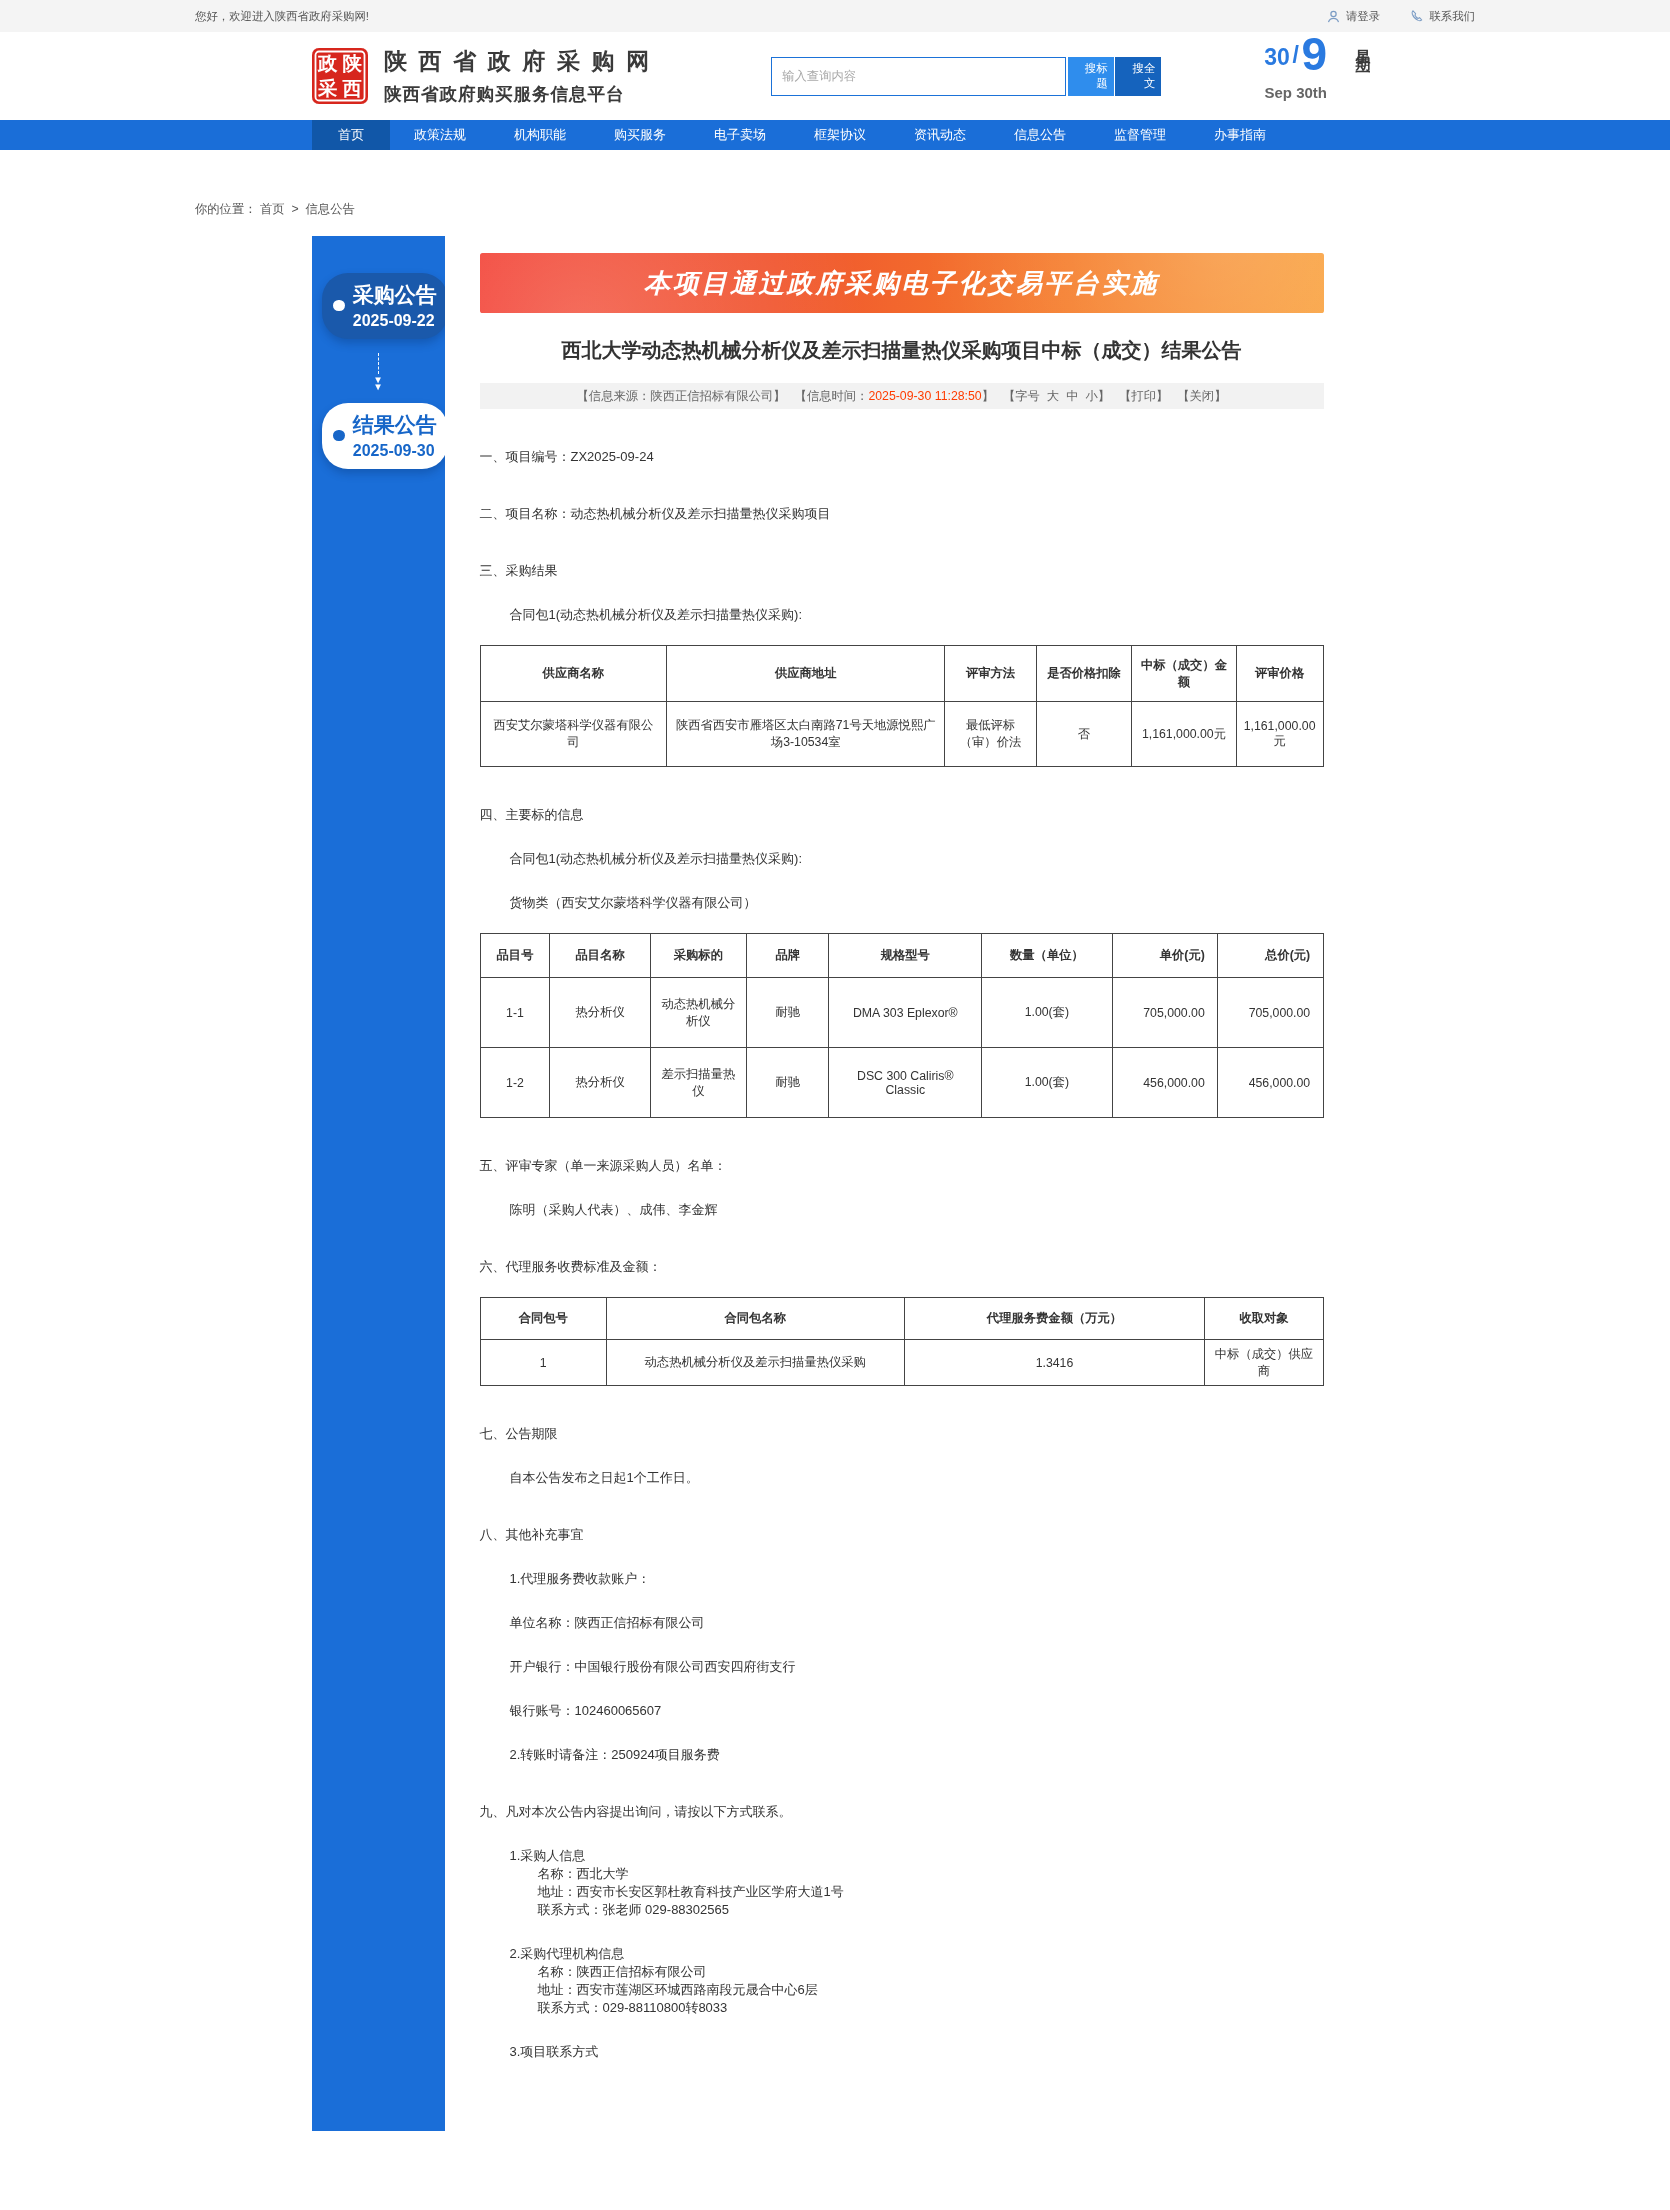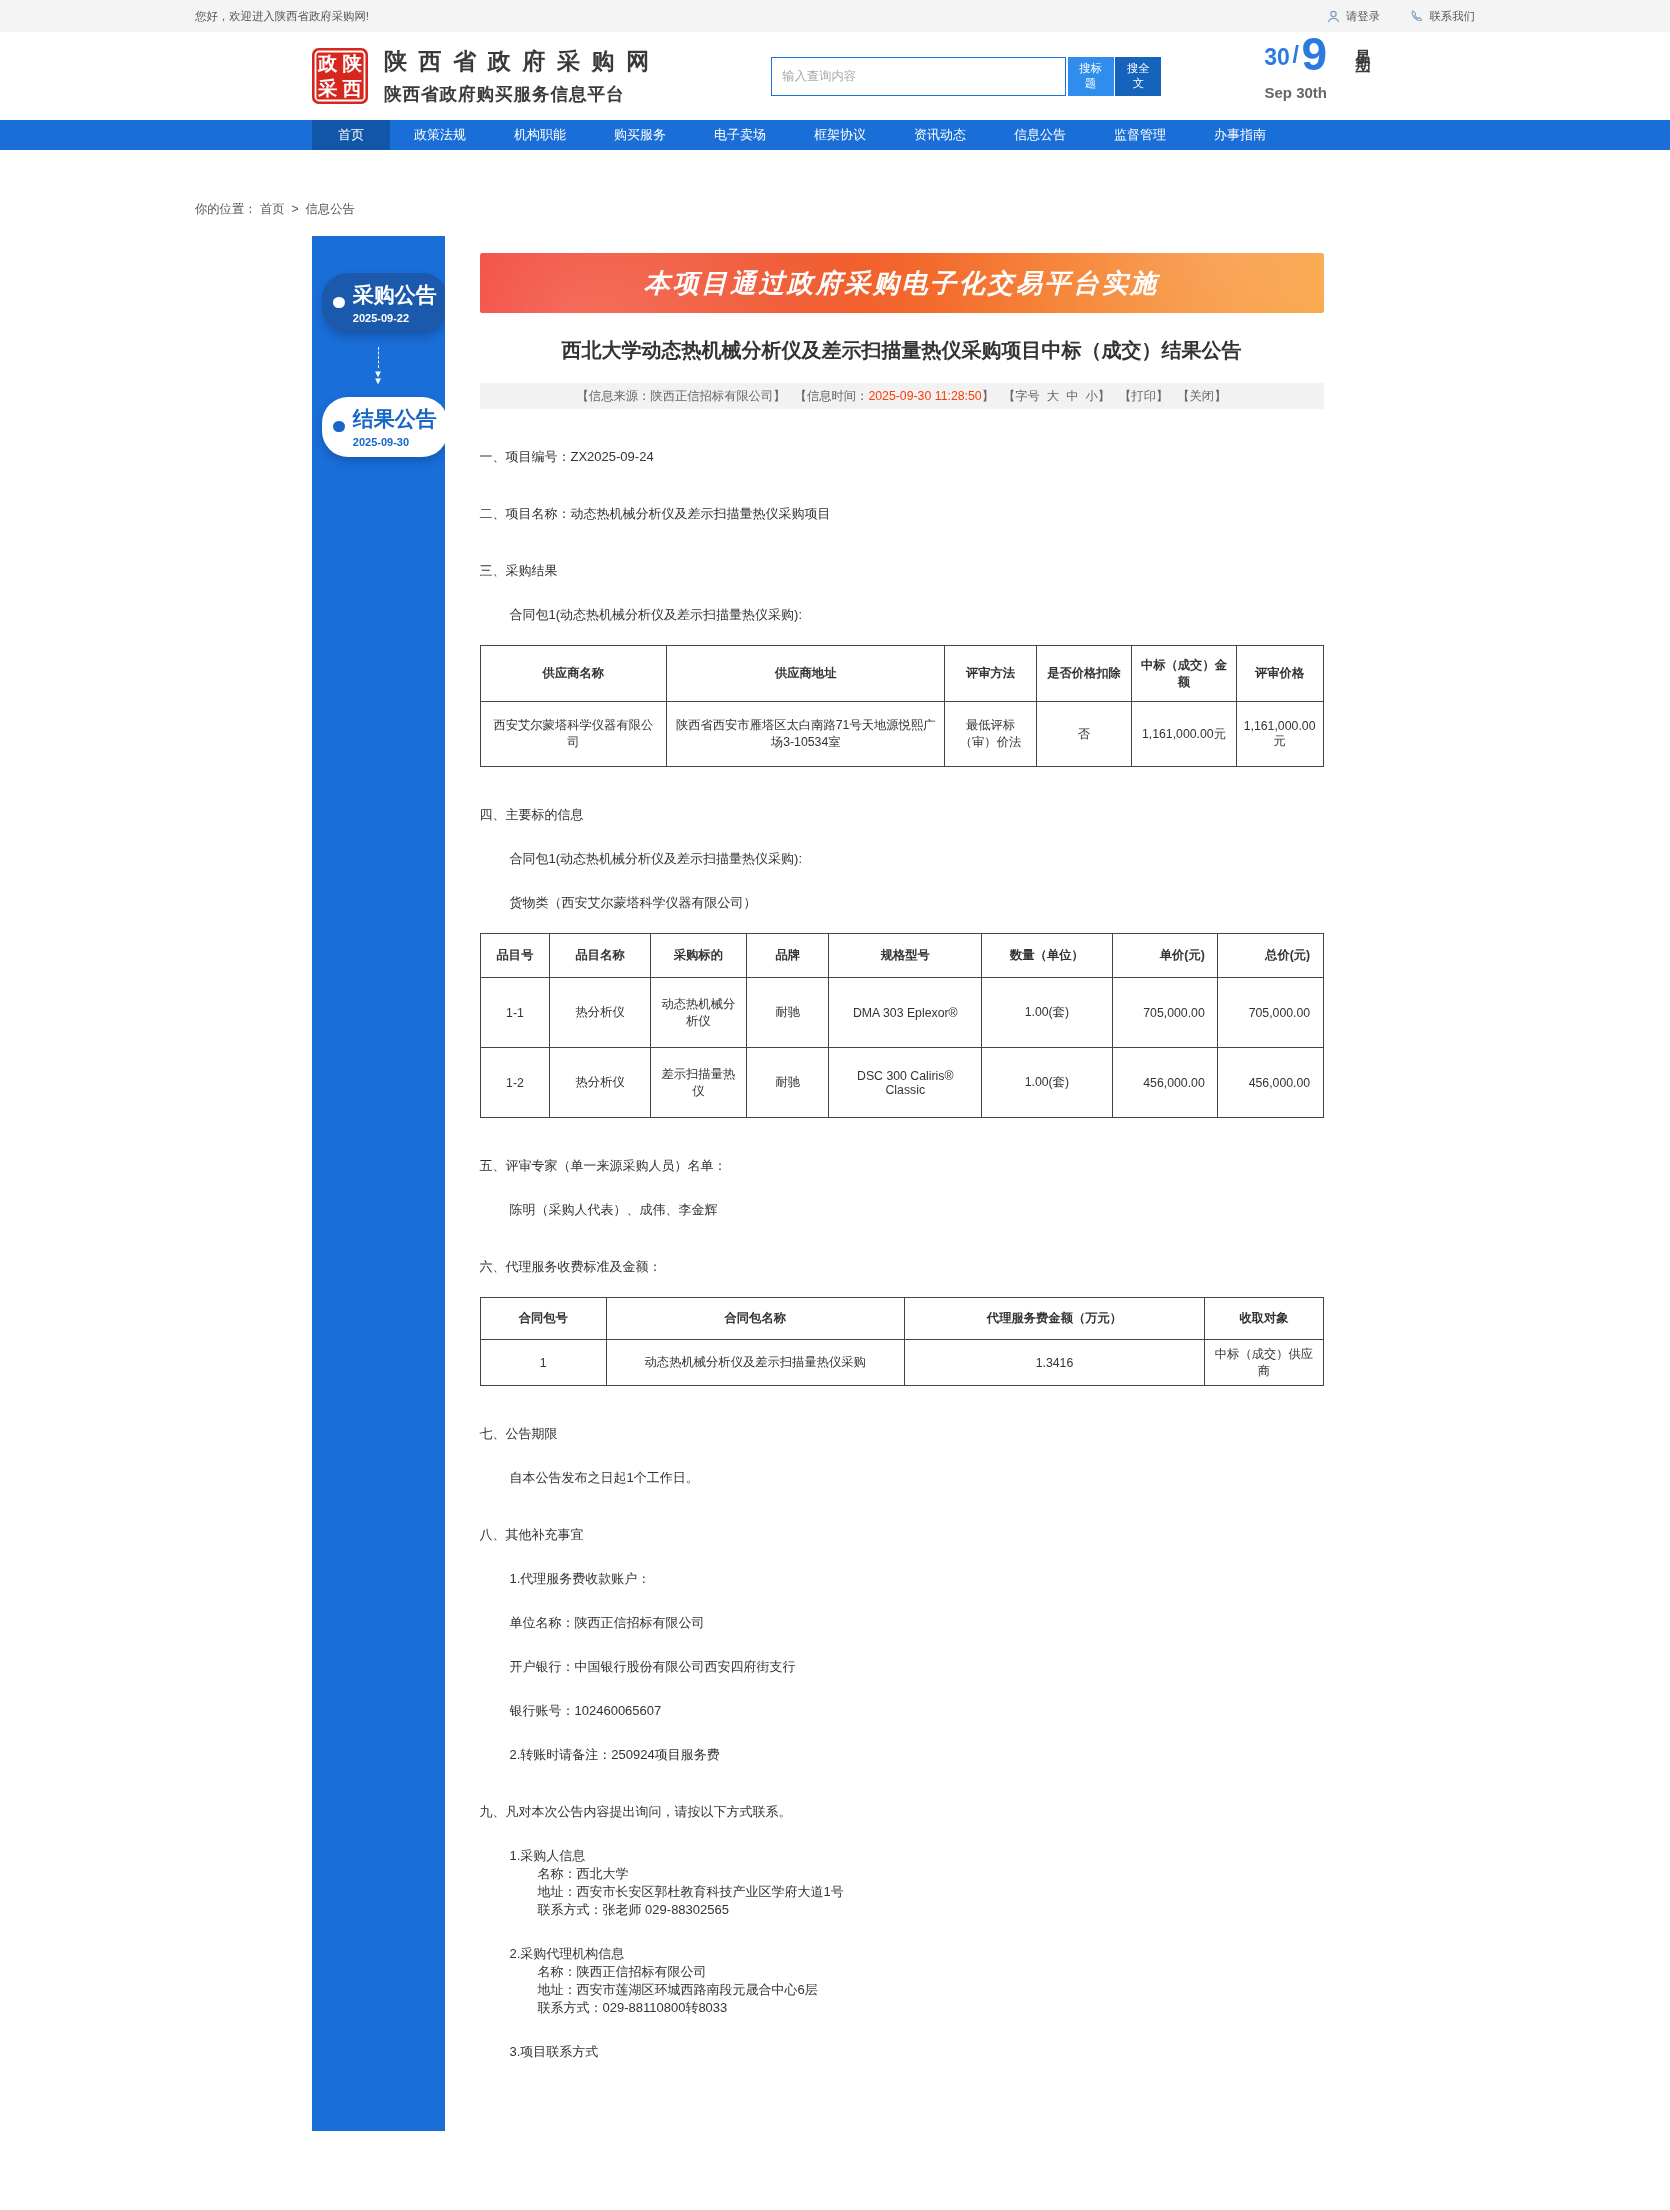--- a/index.html
+++ b/index.html
@@ -15,21 +15,21 @@
   
   .header{height:88px;background:#fff;display:flex;align-items:center;position:relative;}
   .logo{width:56px;height:56px;background:#d7261d;border-radius:7px;margin-left:312px;display:grid;grid-template-columns:1fr 1fr;box-shadow:inset 0 0 0 2.6px #d7261d, inset 0 0 0 4.4px #fff;padding:3.5px;box-sizing:border-box;}
   .logo span{color:#fff;font-weight:bold;font-size:19.3px;display:flex;align-items:center;justify-content:center;line-height:1;}
   .site-titles{margin-left:16px;}
   .site-title{font-size:23px;font-weight:bold;color:#3a3a3a;letter-spacing:2.6px;}
   .site-subtitle{font-size:17.6px;font-weight:bold;color:#3a3a3a;margin-top:5.3px;letter-spacing:0.9px;}
   .search{display:flex;align-items:stretch;height:39px;margin-left:77px;padding-left:42px;}
   .search-input{width:295px;border:1.8px solid #1b72d8;box-sizing:border-box;padding:0 10.5px;font-size:12.3px;color:#333;outline:none;}
   .search-input::placeholder{color:#a9a9a9;}
-  .search button{border:none;color:#fff;font-size:11.4px;width:46px;cursor:pointer;font-family:inherit;}
+  .search button{border:none;color:#fff;font-size:11.4px;width:46px;cursor:pointer;font-family:inherit;text-align:right;}
   .btn-title{background:#2f8ded;margin-left:1.8px;}
   .btn-full{background:#1563bd;margin-left:1.8px;}
   .date{display:flex;align-items:flex-start;margin-left:auto;margin-right:298px;}
   .date-left{text-align:right;}
   .date-main{display:flex;align-items:flex-start;justify-content:flex-end;color:#2a7ae0;font-weight:bold;}
   .d-day{font-size:23px;margin-top:12.3px;}
   .d-sep{font-size:23px;margin:10.5px 2.6px 0;}
   .d-month{font-size:46px;line-height:1;}
   .d-en{font-size:15px;font-weight:bold;color:#666;margin-top:7px;}
   .d-week{writing-mode:vertical-rl;font-size:15px;font-weight:bold;color:#3a3a3a;letter-spacing:7px;margin-left:26px;margin-top:5.3px;height:84px;}
@@ -47,21 +47,21 @@
   
   .content-wrap{width:1047px;margin:0 auto;display:flex;align-items:stretch;}
   .sidebar{width:133px;background:#1a6ed8;box-sizing:border-box;padding-top:37px;flex-shrink:0;}
   .step{display:flex;align-items:center;margin:0 -3.5px 0 10.5px;border-radius:26px;padding:8.8px 7px 8.8px 11.4px;box-shadow:0 4.4px 8.8px rgba(0,30,80,.25);}
   .step-1{background:#1a59ab;color:#fff;}
   .step-2{background:#fff;color:#1766c8;}
   .dot{width:11.4px;height:11.4px;border-radius:50%;flex-shrink:0;margin-right:8px;}
   .step-1 .dot{background:#fff;}
   .step-2 .dot{background:#1766c8;}
   .step-label{display:block;font-size:21px;font-weight:bold;}
-  .step-date{display:block;font-size:11px;font-weight:bold;margin-top:2.6px;}
+  .step-date{display:block;font-size:16px;font-weight:bold;margin-top:2.6px;}
   .arrow-wrap{text-align:center;padding:14px 0 12.3px;}
   .arrow-line{width:0;border-left:1.8px dashed rgba(255,255,255,.95);height:21px;margin:0 auto;}
   .arrow-tips{color:#fff;font-size:9.7px;line-height:7px;margin-top:2.6px;}
 
   .main{flex:1;background:#fff;box-sizing:border-box;padding:17.6px 35px 70px 35px;min-height:1826px;}
   .banner{height:60px;border-radius:2.6px;display:flex;align-items:center;justify-content:center;color:#fff;font-size:26px;font-weight:bold;font-style:italic;letter-spacing:2.6px;background-image:radial-gradient(circle at 12% 130%, rgba(255,255,255,.22) 0, rgba(255,255,255,0) 38%),radial-gradient(circle at 88% -30%, rgba(255,255,255,.18) 0, rgba(255,255,255,0) 40%),linear-gradient(95deg,#f23d31 0%,#f0552e 35%,#f57e2c 70%,#f9a13e 100%);}
   .art-title{margin:23px 26px 0;text-align:center;font-size:20px;font-weight:bold;color:#333;line-height:1.4;}
   .meta{margin-top:19.3px;background:#f2f2f2;height:26px;display:flex;align-items:center;justify-content:center;font-size:12.3px;color:#666;}
   .meta .time{color:#ff3c00;}
   .meta .sz{margin-left:7px;cursor:pointer;}

